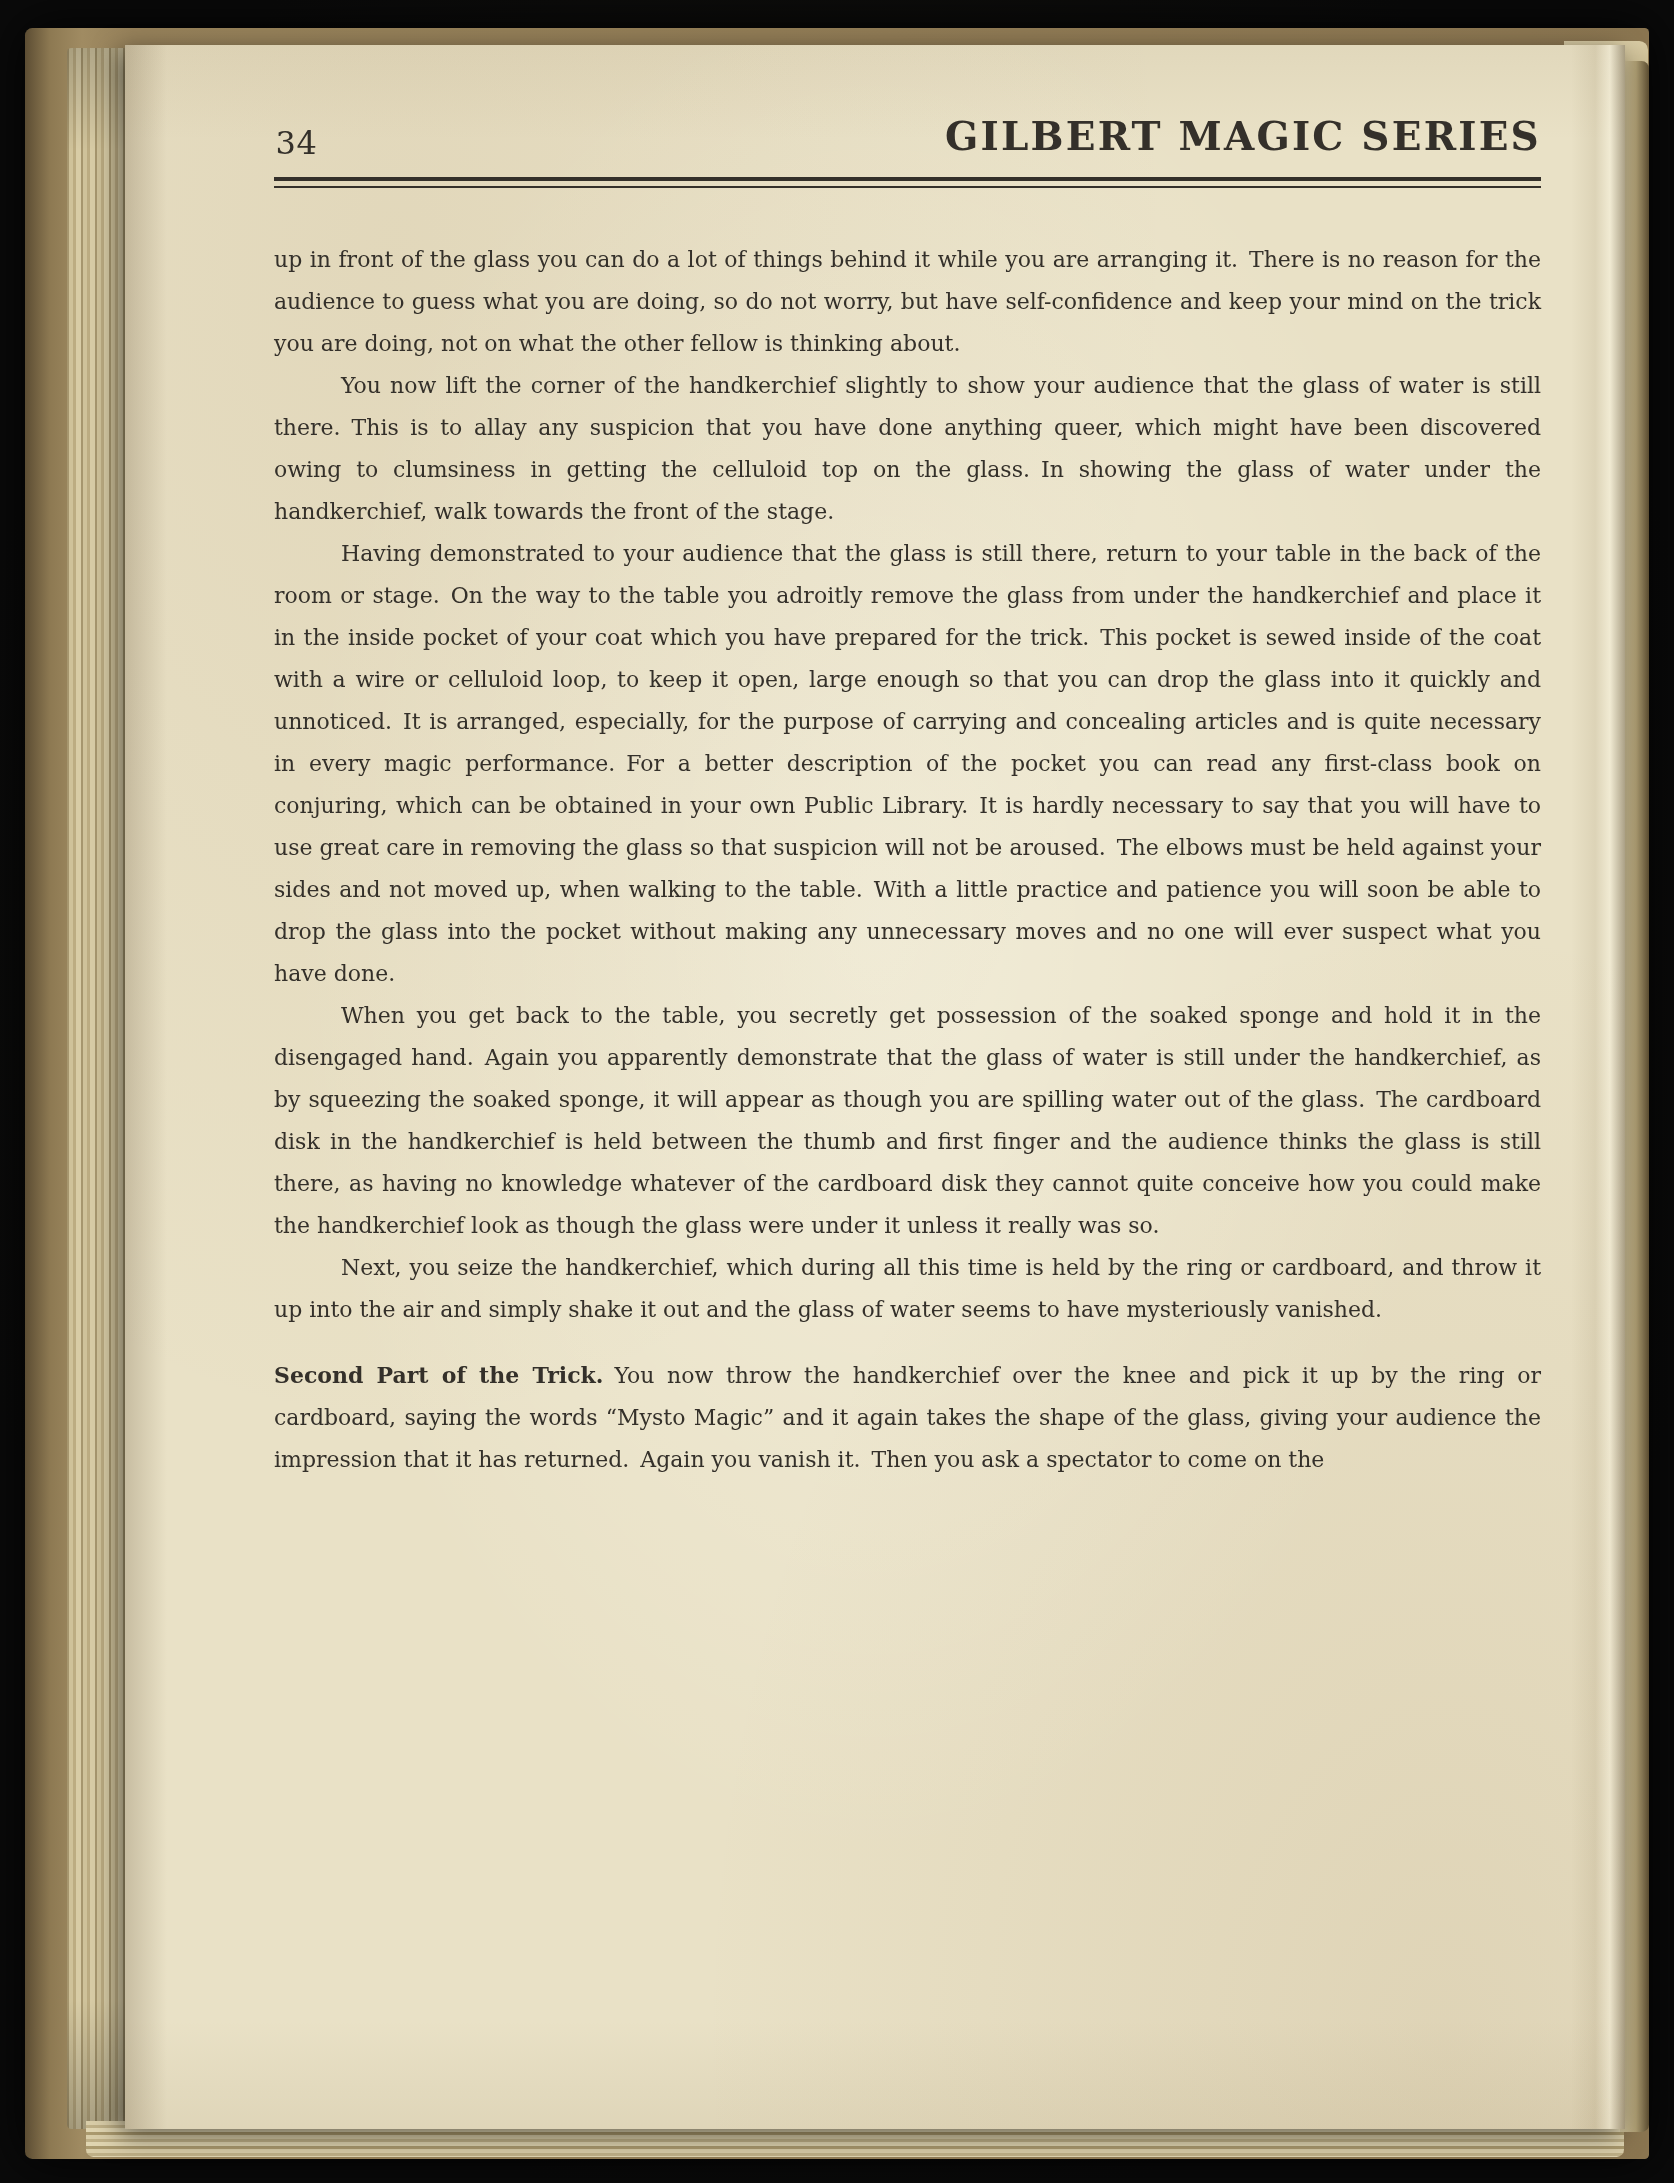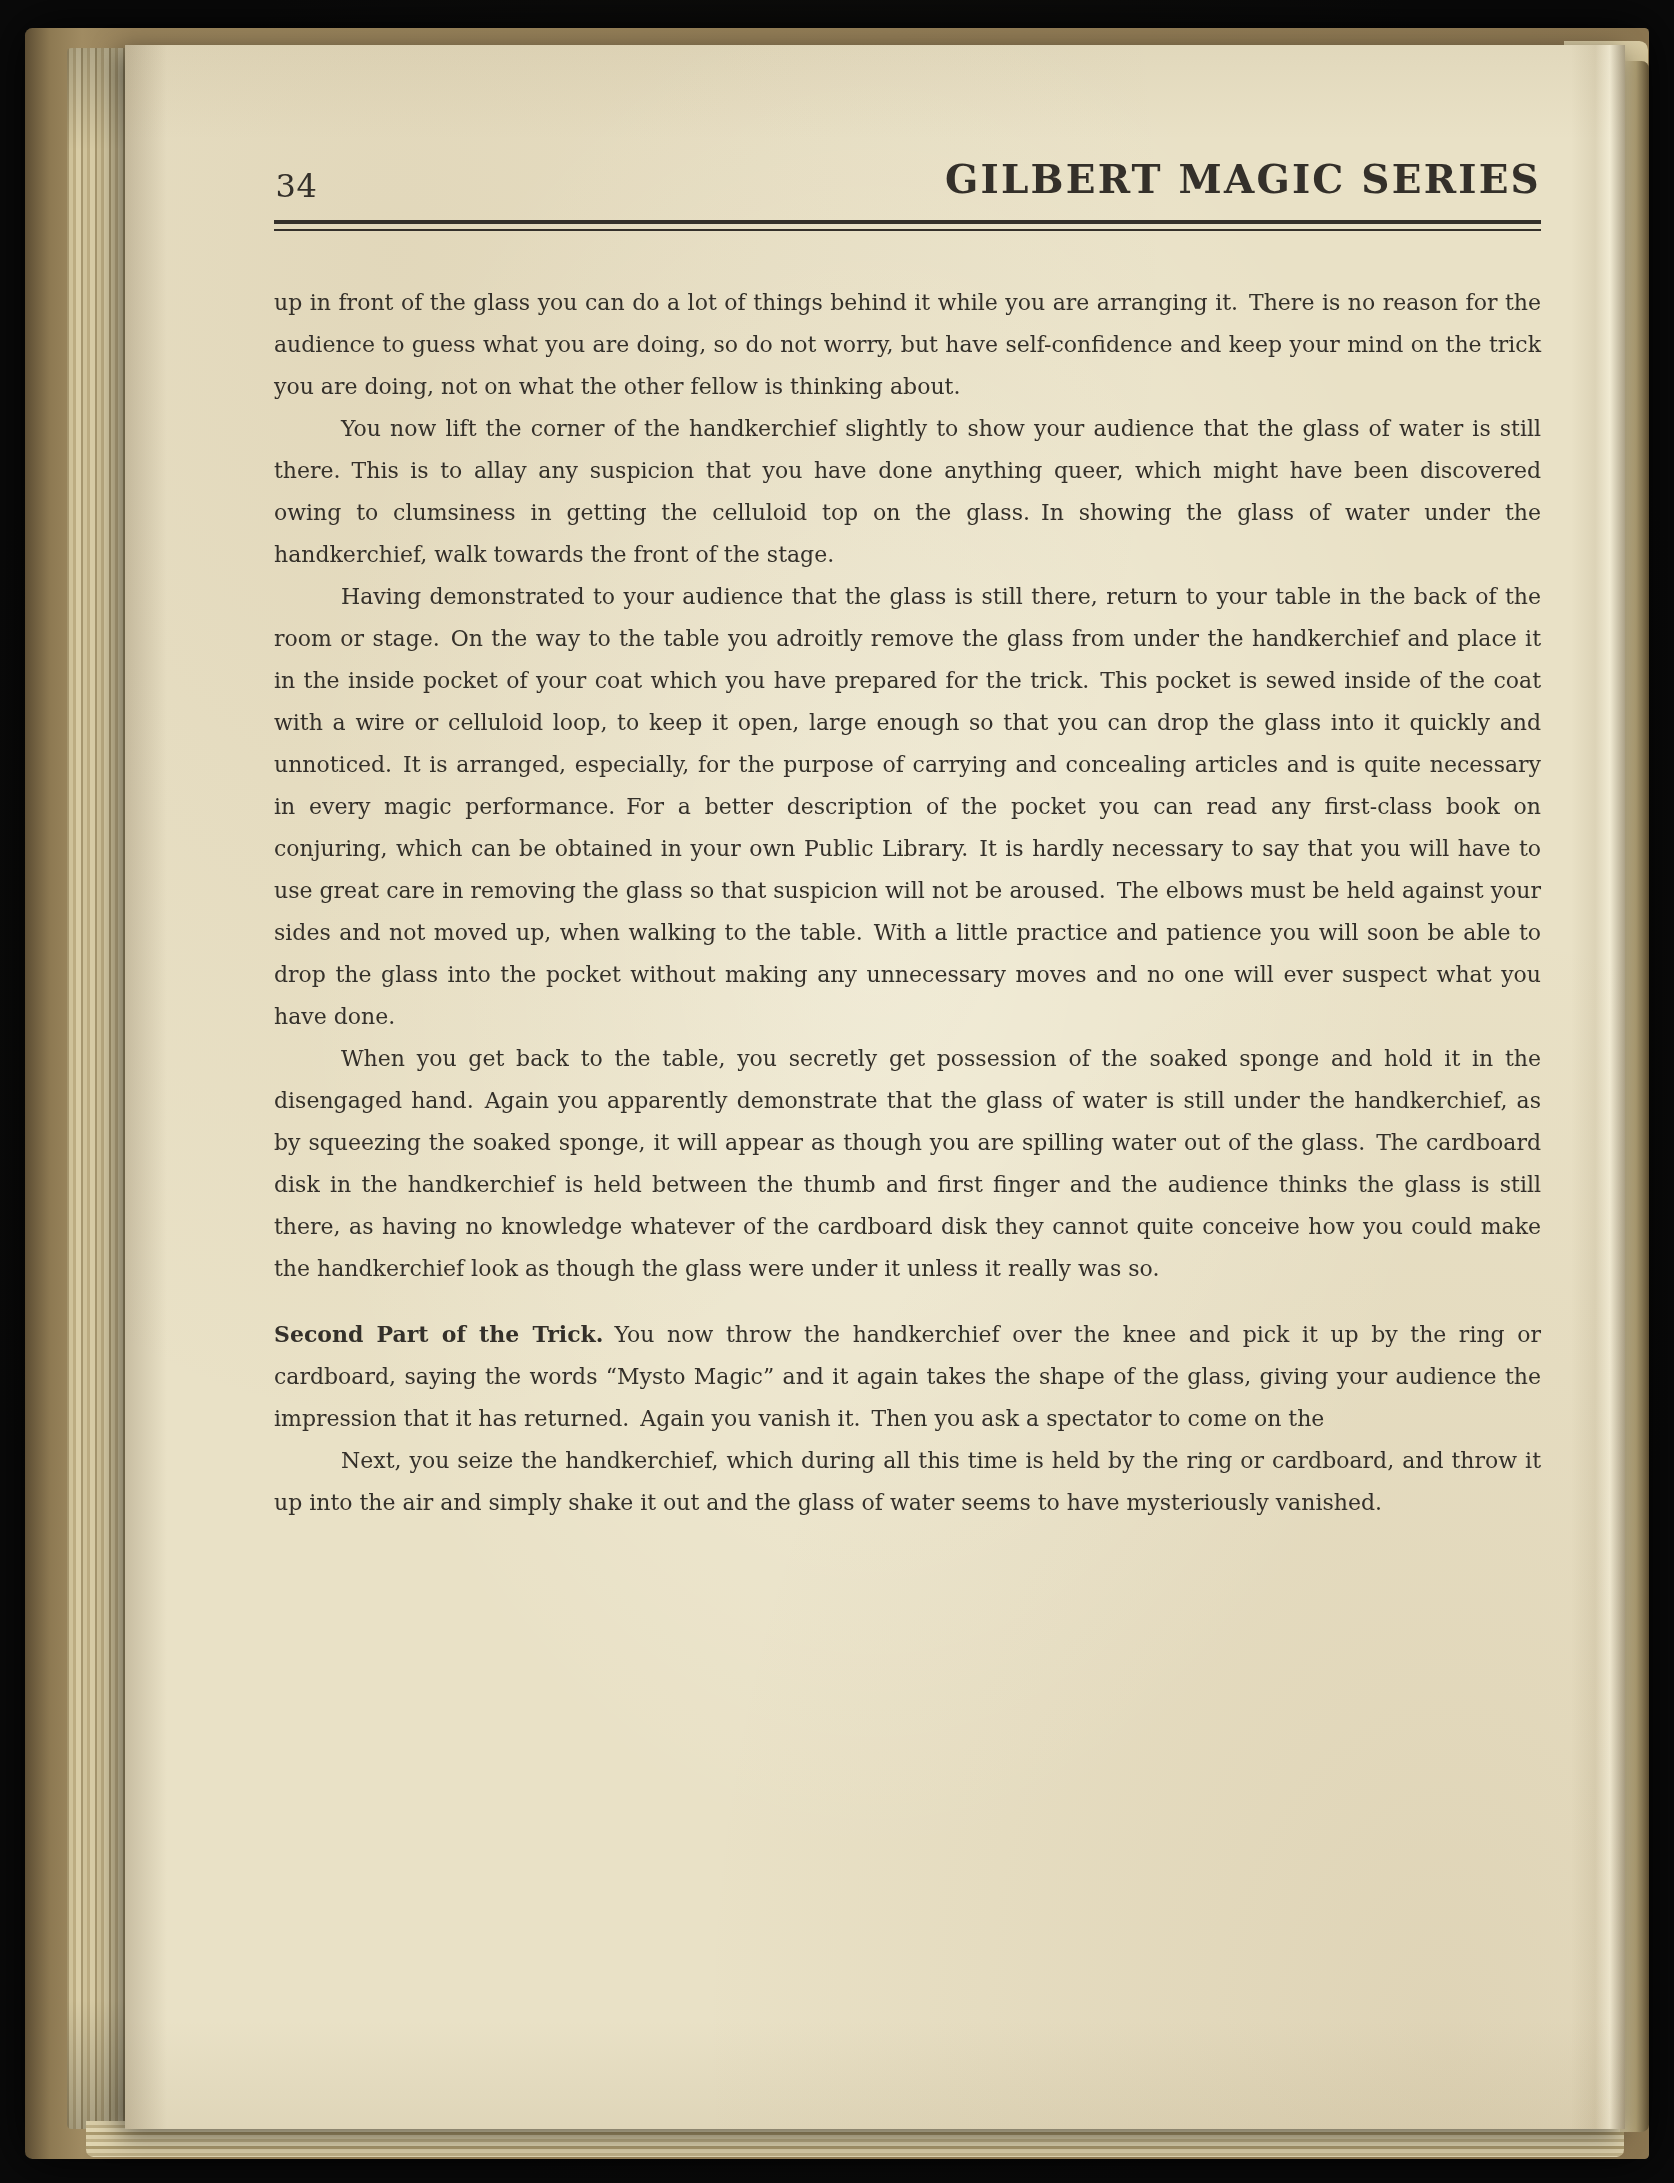--- a/index.html
+++ b/index.html
@@ -43,21 +43,21 @@
   .corner-top-right {
     position:absolute; left:1564px; top:41px; width:84px; height:42px;
     background: linear-gradient(180deg,#d8cba4,#bfaf85);
     border-radius:0 8.7px 0 60%;
   }
 
   
   .page {
     position:absolute; left:125px; top:45px; width:1500px; height:2084px;
     box-sizing:border-box;
-    padding:111px 84px 0 149px;
+    padding:68px 84px 0 149px;
     background-color: var(--paper, #e9e1c6);
     background-image:
       radial-gradient(ellipse at 18% 10%, rgba(140,105,55,.08), rgba(0,0,0,0) 45%),
       radial-gradient(ellipse at 88% 96%, rgba(140,105,55,.11), rgba(0,0,0,0) 40%),
       radial-gradient(ellipse at 50% 42%, rgba(255,255,245,.38), rgba(0,0,0,0) 55%),
       linear-gradient(180deg, rgba(120,95,50,.07), rgba(0,0,0,0) 95px),
       linear-gradient(0deg, rgba(120,95,50,.09), rgba(0,0,0,0) 109px);
     box-shadow: -5.8px 7.3px 25px rgba(0,0,0,.55);
     color: var(--ink, #34302a);
   }
@@ -113,18 +113,18 @@
     <div class="header-row">
       <span class="page-number">34</span>
       <div class="header-title">GILBERT MAGIC SERIES</div>
     </div>
     <div class="rule"></div>
     <div class="body-text">
         <p class="para">up in front of the glass you can do a lot of things behind it while you are arranging it. There is no reason for the audience to guess what you are doing, so do not worry, but have self-confidence and keep your mind on the trick you are doing, not on what the other fellow is thinking about.</p>
         <p class="para indent">You now lift the corner of the handkerchief slightly to show your audience that the glass of water is still there. This is to allay any suspicion that you have done anything queer, which might have been discovered owing to clumsiness in getting the celluloid top on the glass. In showing the glass of water under the handkerchief, walk towards the front of the stage.</p>
         <p class="para indent">Having demonstrated to your audience that the glass is still there, return to your table in the back of the room or stage. On the way to the table you adroitly remove the glass from under the handkerchief and place it in the inside pocket of your coat which you have prepared for the trick. This pocket is sewed inside of the coat with a wire or celluloid loop, to keep it open, large enough so that you can drop the glass into it quickly and unnoticed. It is arranged, especially, for the purpose of carrying and concealing articles and is quite necessary in every magic performance. For a better description of the pocket you can read any first-class book on conjuring, which can be obtained in your own Public Library. It is hardly necessary to say that you will have to use great care in removing the glass so that suspicion will not be aroused. The elbows must be held against your sides and not moved up, when walking to the table. With a little practice and patience you will soon be able to drop the glass into the pocket without making any unnecessary moves and no one will ever suspect what you have done.</p>
         <p class="para indent">When you get back to the table, you secretly get possession of the soaked sponge and hold it in the disengaged hand. Again you apparently demonstrate that the glass of water is still under the handkerchief, as by squeezing the soaked sponge, it will appear as though you are spilling water out of the glass. The cardboard disk in the handkerchief is held between the thumb and first finger and the audience thinks the glass is still there, as having no knowledge whatever of the cardboard disk they cannot quite conceive how you could make the handkerchief look as though the glass were under it unless it really was so.</p>
+        <p class="para indent">Next, you seize the handkerchief, which during all this time is held by the ring or cardboard, and throw it up into the air and simply shake it out and the glass of water seems to have mysteriously vanished.</p>
         <p class="para space-before"><b>Second Part of the Trick.</b> You now throw the handkerchief over the knee and pick it up by the ring or cardboard, saying the words “Mysto Magic” and it again takes the shape of the glass, giving your audience the impression that it has returned. Again you vanish it. Then you ask a spectator to come on the</p>
-        <p class="para indent">Next, you seize the handkerchief, which during all this time is held by the ring or cardboard, and throw it up into the air and simply shake it out and the glass of water seems to have mysteriously vanished.</p>
       </div>
   </div>
 </div>
 
 
 </body></html>

